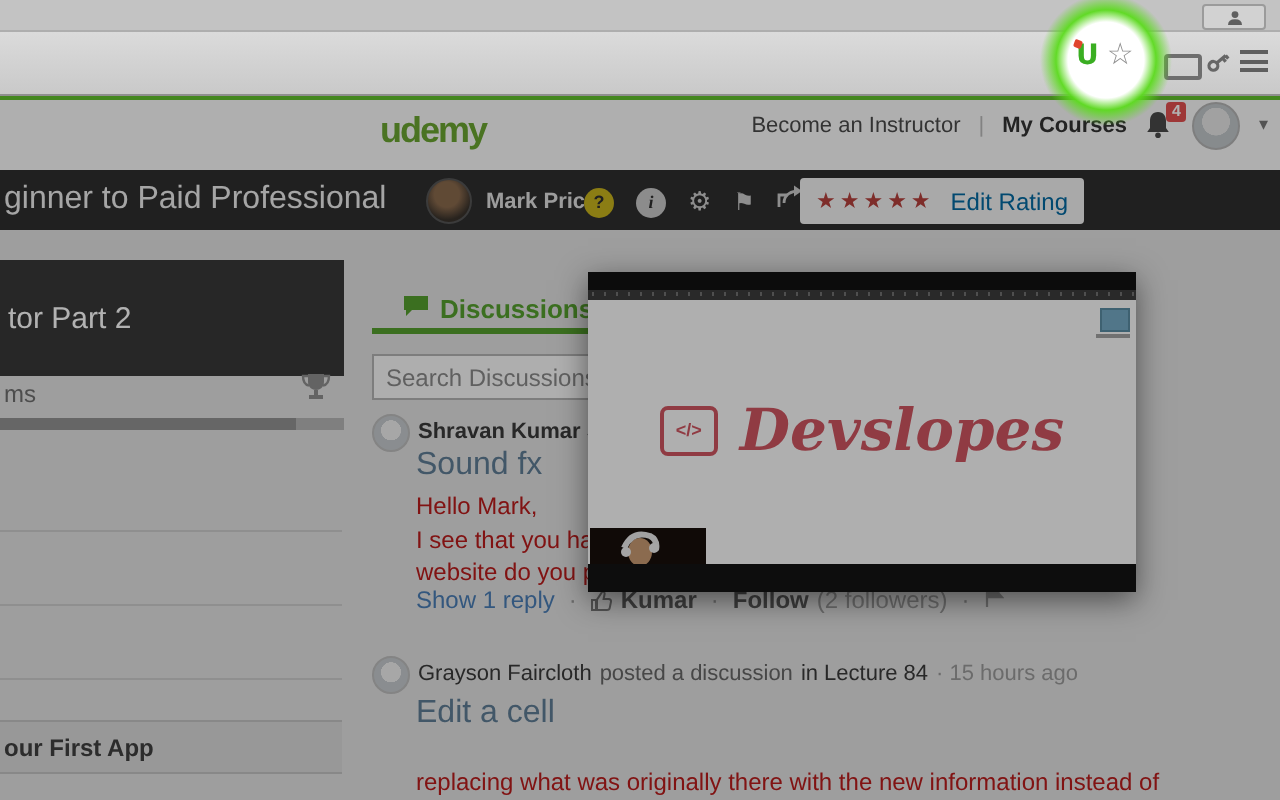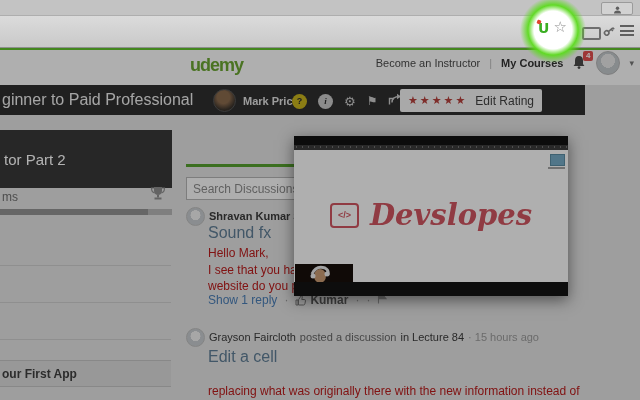--- a/index.html
+++ b/index.html
@@ -37,36 +37,36 @@
   .hdr-link{font-size:11px;color:#4a4a4a;}
   .hdr-div{color:#bbb;font-size:11px;}
   .hdr-link.bold{font-weight:bold;color:#333;}
   .bell-wrap{position:relative;width:15px;height:16px;}
   .badge{position:absolute;top:-4px;right:-6px;background:#e25050;color:#fff;font-size:8px;font-weight:bold;
          padding:1px 3px;border-radius:2px;line-height:8px;}
   .hdr-avatar{width:22px;height:22px;border-radius:50%;
       background:radial-gradient(circle at 50% 40%, #e7e7e7 0 40%, #c2c7cb 41% 100%);border:1px solid #b5b5b5;}
   .caret{font-size:9px;color:#777;font-family:"DejaVu Sans",sans-serif;}
 
-  .course-bar{left:0;top:35px;width:585px;height:30px;background:#2e2e2e;}
+  .course-bar{left:0;top:35px;width:640px;height:30px;background:#2e2e2e;}
   .course-title{left:2px;top:6px;font-size:16px;font-weight:300;color:#ececec;white-space:nowrap;}
   .instructor{left:213px;top:4px;display:flex;align-items:center;gap:7px;}
   .mark-avatar{width:21px;height:21px;border-radius:50%;
       background:radial-gradient(circle at 45% 35%, #8a6a4d 0 35%, #3a332c 70%);border:1px solid #555;}
   .mark-name{font-size:11px;font-weight:bold;color:#e0e0e0;}
   .bar-icons{left:292px;top:7px;display:flex;align-items:center;gap:11px;}
   .circ{width:15px;height:15px;border-radius:50%;display:flex;align-items:center;justify-content:center;
         font-size:9px;font-weight:bold;}
   .circ.help{background:#c8b31e;color:#2e2e2e;}
   .circ.info{background:#c9c9c9;color:#2e2e2e;font-style:italic;font-family:"Liberation Serif",serif;}
   .glyph{color:#cccccc;font-size:13px;line-height:15px;font-family:"DejaVu Sans",sans-serif;}
   .edit-rating{left:400px;top:4px;width:142px;height:23px;background:#f3f3f3;border-radius:2px;
        display:flex;align-items:center;justify-content:center;gap:8px;}
   .stars{color:#b5413d;font-size:11px;letter-spacing:2px;font-family:"DejaVu Sans",sans-serif;}
-  .er-label{font-size:12px;color:#404040;}
+  .er-label{font-size:12px;color:#0369a1;}
 
   
   .lecture-box{left:0;top:80px;width:172px;height:58px;background:#383838;color:#fff;
        display:flex;align-items:center;padding-left:4px;box-sizing:border-box;font-size:15px;font-weight:300;}
   .prog-label{left:2px;top:140px;font-size:12px;color:#6f6f6f;}
   .trophy{left:150px;top:136px;}
   .prog-track{left:0;top:159px;width:172px;height:6px;background:#b6b6b6;}
   .prog-fill{height:6px;width:86%;background:#939393;}
   .side-div{left:0;width:171px;height:1px;background:#cdcdcd;}
   .section-head{left:0;top:310px;width:171px;height:27px;background:#dadada;border-top:1px solid #c3c3c3;
@@ -203,39 +203,51 @@
         </svg>
     </div>
     <div class="abs prog-track">
       <div class="prog-fill"></div>
     </div>
     <div class="abs side-div" style="top:215px"></div>
     <div class="abs side-div" style="top:252px"></div>
     <div class="abs side-div" style="top:289px"></div>
     <div class="abs section-head">our First App</div>
 
+    <div class="abs tab">
+      <span>
+        <svg width="14" height="12" viewBox="0 0 14 12">
+            <path d="M1 1 H13 V8 H5 L2 11 V8 H1 Z" fill="#55a02e"></path>
+          </svg>
+      </span>
+      <span>Discussions</span>
+    </div>
     <div class="abs tab-underline"></div>
     <input class="abs search" type="text" placeholder="Search Discussions" style="">
 
     <div class="abs anon-avatar" style="left:186px;top:157px"></div>
     <div class="abs author" style="left:209px;top:160px">Shravan Kumar Singh</div>
     <div class="abs post-title" style="left:208px;top:174px">Sound fx</div>
     <div class="abs body-line" style="left:208px;top:196px">Hello Mark,</div>
     <div class="abs body-line" style="left:208px;top:213px">I see that you have</div>
     <div class="abs body-line" style="left:208px;top:229px">website do you pre</div>
     <div class="abs actions">
       <span class="lnk">Show 1 reply</span>
       <span class="dot">·</span>
       <span class="act">
         <svg width="11" height="11" viewBox="0 0 11 11">
             <path d="M1 5 H3 V10 H1 Z M3.5 10 H8.5 C9.3 10 9.8 9.5 9.9 8.8 L10.5 5.8 C10.6 5 10.1 4.5 9.3 4.5 H6.8 L7.3 2 C7.4 1.2 6.9 0.7 6.2 0.7 L3.5 4.8 Z" fill="none" stroke="#777" stroke-width="1"></path>
           </svg>
         <span>Kumar</span>
       </span>
       <span class="dot">·</span>
+      <span class="act">
+        <span>Follow</span>
+        <span class="followers">(2 followers)</span>
+      </span>
       <span class="dot">·</span>
       <span>
         <svg width="10" height="11" viewBox="0 0 10 11">
             <path d="M1.5 0.5 V10.5 M1.5 1 H9 L7 3.3 L9 5.6 H1.5" fill="#999" stroke="#999" stroke-width="1.1"></path>
           </svg>
       </span>
     </div>
 
     <div class="abs anon-avatar" style="left:186px;top:278px"></div>
     <div class="abs meta" style="left:209px;top:281px">

